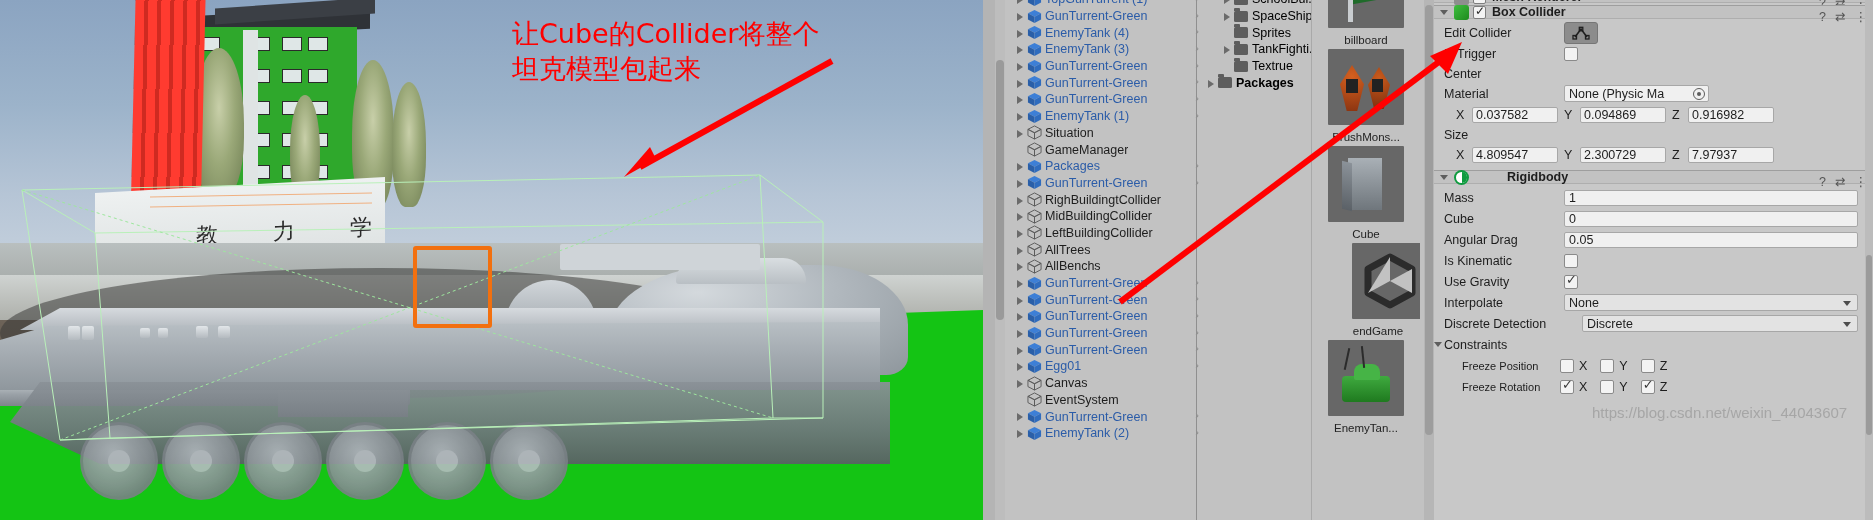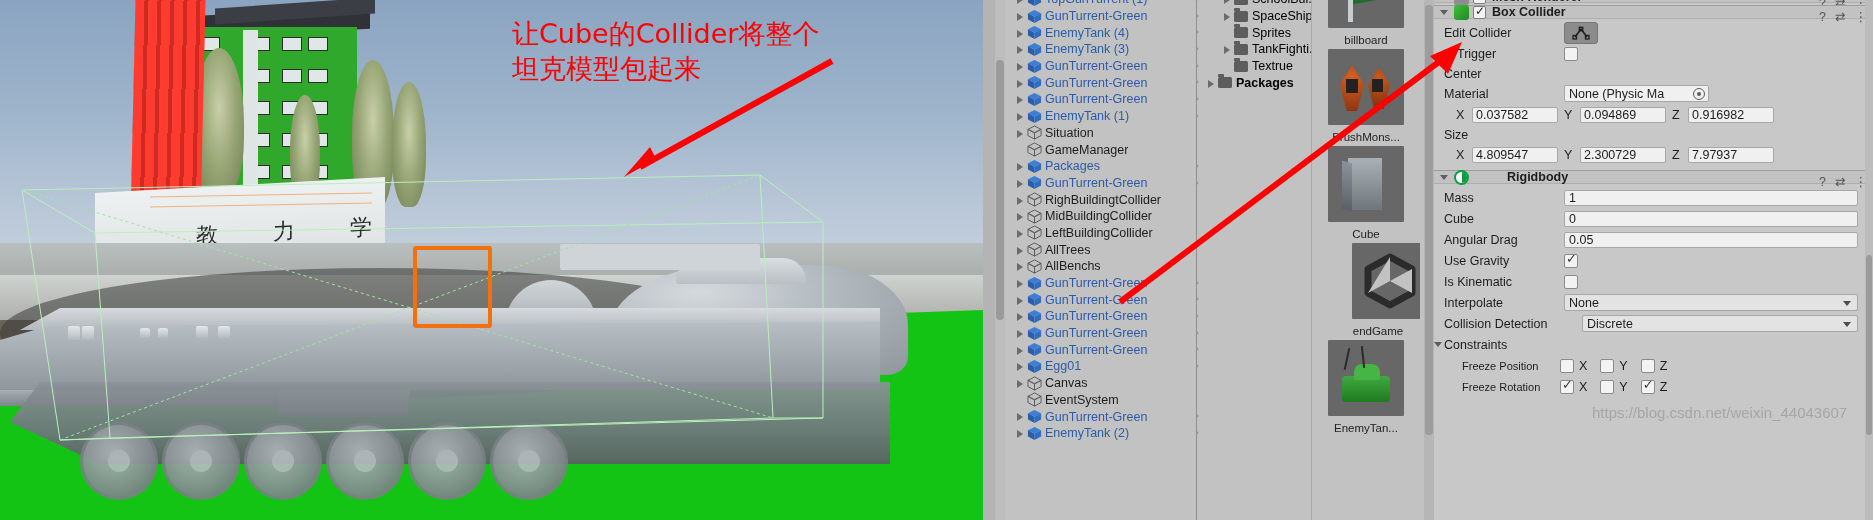--- a/index.html
+++ b/index.html
@@ -758,35 +758,35 @@
       </div>
       <div class="irow">
         <div class="ilabel">Cube</div>
         <div class="ifield" style="width:294px;">0</div>
       </div>
       <div class="irow">
         <div class="ilabel">Angular Drag</div>
         <div class="ifield" style="width:294px;">0.05</div>
       </div>
       <div class="irow">
+        <div class="ilabel">Is Kinematic</div>
+        <div class="icheck"></div>
+      </div>
+      <div class="irow">
         <div class="ilabel">Use Gravity</div>
         <div class="icheck on"></div>
-      </div>
-      <div class="irow">
-        <div class="ilabel">Is Kinematic</div>
-        <div class="icheck"></div>
       </div>
       <div class="irow">
         <div class="ilabel">Interpolate</div>
         <div class="dropdown" style="width:294px;">
           <span>None</span>
         </div>
       </div>
       <div class="irow">
-        <div class="ilabel" style="width:138px;flex:0 0 138px;">Collision Detection</div>
+        <div class="ilabel" style="width:138px;flex:0 0 138px;">Discrete Detection</div>
         <div class="dropdown" style="width:276px;">
           <span>Discrete</span>
         </div>
       </div>
       <div class="sub-fold">
         <span>Constraints</span>
       </div>
       <div class="freeze-row">
         <div class="freeze-lab">Freeze Position</div>
         <div class="fz">

